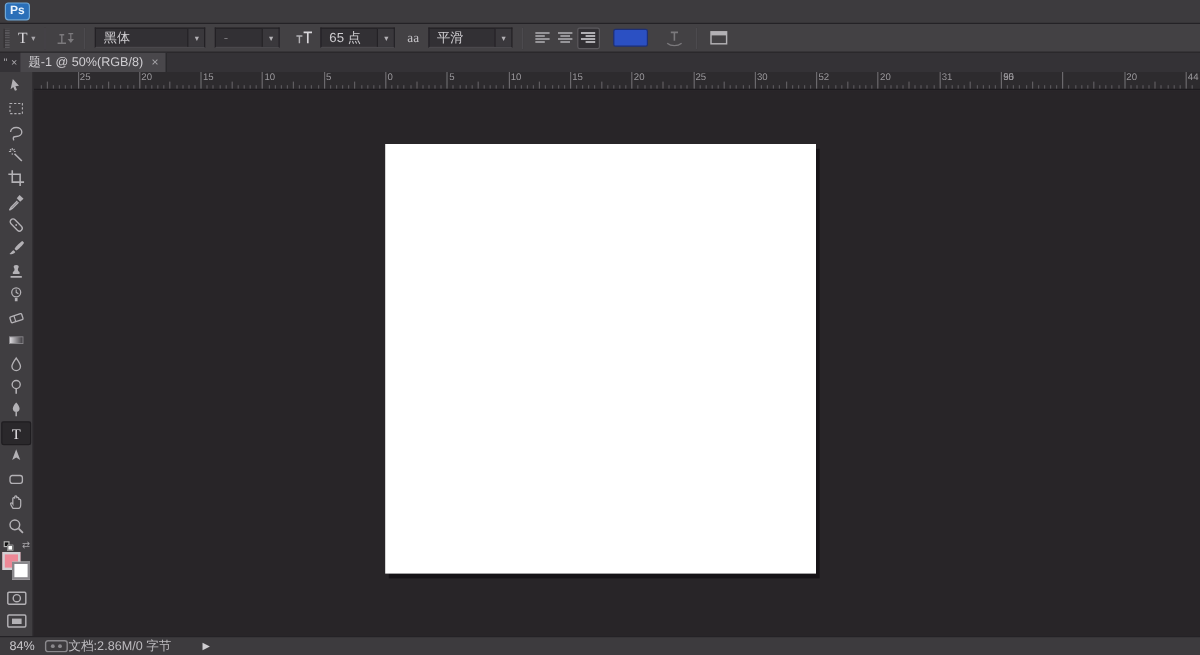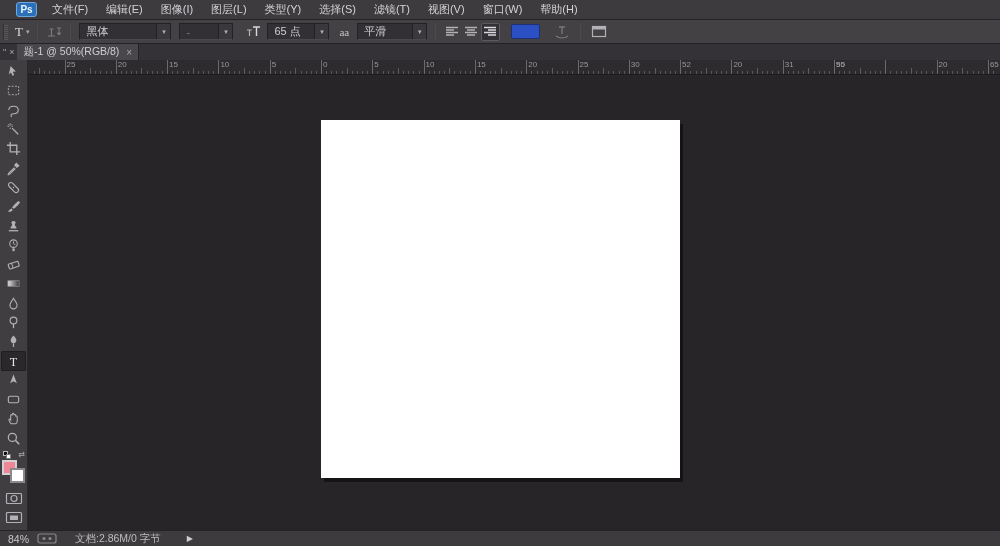--- a/index.html
+++ b/index.html
@@ -3,21 +3,21 @@
 <meta charset="utf-8">
 <style>
   * { margin:0; padding:0; box-sizing:border-box; }
   html,body { width:1000px; height:546px; overflow:hidden; background:#292629;
               font-family:"Liberation Sans", sans-serif; }
   #app { position:relative; width:1000px; height:546px; background:#292629; }
 
   
   .menubar { position:absolute; left:0; top:0; width:1000px; height:20px;
              background:#3d3b3e; border-bottom:1px solid #242226;
-             display:flex; align-items:center;padding-left:12px; }
+             display:flex; align-items:center; }
   .ps-logo { width:21px; height:15px; margin:0 6px 0 4px; background:#2a6fb8;
              border:1px solid #6fa8d8; border-radius:3px; color:#eaf4fd;
              font-size:10px; font-weight:bold; display:flex; align-items:center;
              justify-content:center; }
   .menu-item { color:#d4d2d6; font-size:11px; padding:0 9px; height:20px;
                display:flex; align-items:center; cursor:default; }
 
   
   .optionsbar { position:absolute; left:0; top:20px; width:1000px; height:24px;
                 background:#434144; border-bottom:1px solid #242226;
@@ -92,43 +92,31 @@
   .pasteboard { position:absolute; left:28px; top:76px; width:972px; height:454px;
                 background:#282528; }
   .canvas { position:absolute; left:293px; top:44px; width:359px; height:358px;
             background:#ffffff; box-shadow:3px 4px 0 rgba(8,6,10,.55); }
 
   
   .statusbar { position:absolute; left:0; top:530px; width:1000px; height:16px;
                background:#3d3b3e; border-top:1px solid #242226;
                display:flex; align-items:center; font-size:10.5px; color:#bdbbbf; }
   .zoom-field { padding:0 8px; color:#c9c7cb; }
-  .doc-info { margin-left:18px; }
+  .doc-info { }
   .status-arrow { margin-left:26px; font-size:8px; color:#cfcdd1; }
   svg { display:block; }
 </style>
 </head>
 <body>
 
 <div id="app">
 
   <div class="menubar">
     <div class="ps-logo">Ps</div>
-    <div style="display:flex;" id="menu-items">
-        <span class="menu-item">文件(F)</span>
-        <span class="menu-item">编辑(E)</span>
-        <span class="menu-item">图像(I)</span>
-        <span class="menu-item">图层(L)</span>
-        <span class="menu-item">类型(Y)</span>
-        <span class="menu-item">选择(S)</span>
-        <span class="menu-item">滤镜(T)</span>
-        <span class="menu-item">视图(V)</span>
-        <span class="menu-item">窗口(W)</span>
-        <span class="menu-item">帮助(H)</span>
-      </div>
   </div>
 
   <div class="optionsbar">
     <div class="grip"></div>
     <div class="opt-btn">
       <span class="bigT">T</span>
       <span class="caret">▾</span>
     </div>
     <div class="opt-sep"></div>
     <div class="opt-btn dim-icon">
@@ -403,21 +391,21 @@
       <div class="tick minor" style="left: 913.7px;"></div>
       <div class="tick minor" style="left: 918.9px;"></div>
       <div class="tick minor" style="left: 924px;"></div>
       <div class="tick minor" style="left: 929.1px;"></div>
       <div class="tick mid" style="left: 934.3px;"></div>
       <div class="tick minor" style="left: 939.4px;"></div>
       <div class="tick minor" style="left: 944.5px;"></div>
       <div class="tick minor" style="left: 949.6px;"></div>
       <div class="tick minor" style="left: 954.8px;"></div>
       <div class="tick major" style="left: 959.9px;"></div>
-      <span class="tick-label" style="left: 961.9px;">65</span>
+      <span class="tick-label" style="left: 961.9px;">44</span>
       <div class="tick minor" style="left: 965px;"></div>
     </div>
 
   <div class="toolbar">
     <ul class="tools" id="tools">
         <li>
           <svg viewBox="0 0 16 16" width="15" height="15">
             <path d="M5 2l5.5 6-3.2.3 1.4 3.4-1.8.8-1.5-3.4L3 11z" fill="#b3b1b5"></path>
           </svg>
         </li>

